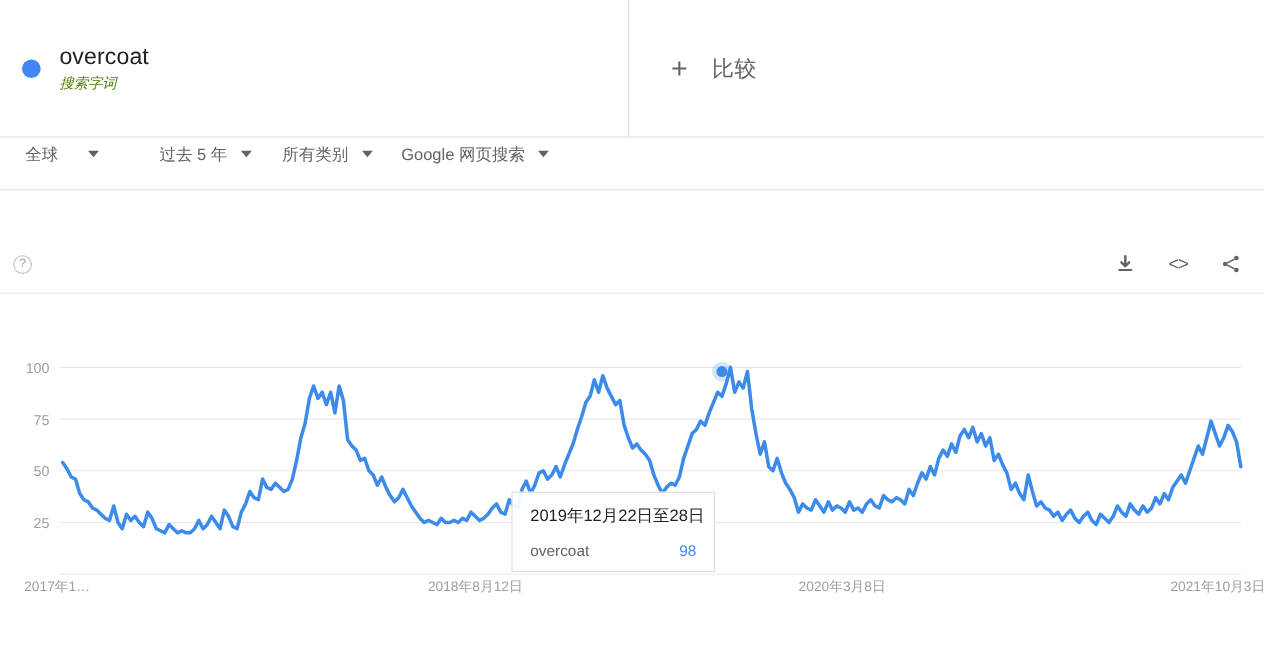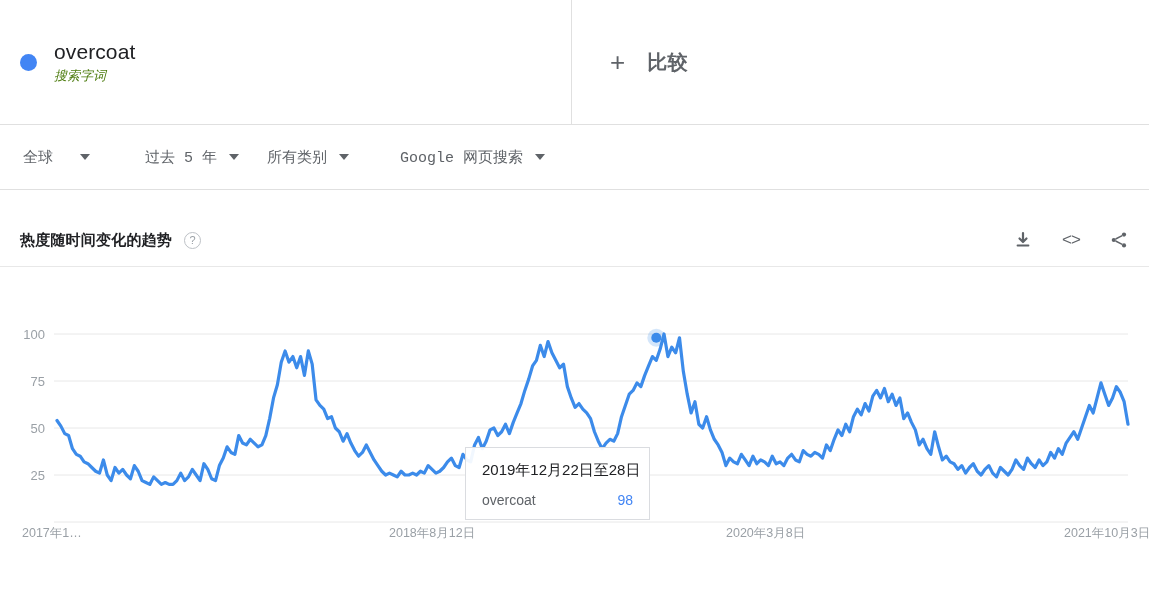--- a/index.html
+++ b/index.html
@@ -42,48 +42,47 @@
     flex:1;height:100%;
     display:flex;align-items:center;
     padding-left:38px;
     box-sizing:border-box;
   }
   .plus-icon{
     font-size:26px;color:#5f6368;line-height:1;
     font-weight:300;margin-right:22px;
     display:inline-block;
   }
-  .compare-label{font-size:20px;color:#5f6368;letter-spacing:.3px;font-weight:bold;}
+  .compare-label{font-size:20px;color:#5f6368;letter-spacing:.3px;}
 
   
   .filter-bar{
-    position:absolute;left:0;top:125px;width:1149px;height:65px;
+    position:absolute;left:0;top:108px;width:1149px;height:65px;
     display:flex;align-items:center;
     border-bottom:1px solid #e0e0e0;
     box-sizing:border-box;
-    font-family:Liberation Mono, monospace;
   }
   .filter{
     display:flex;align-items:center;
     font-size:15px;color:#5f6368;
     cursor:pointer;
     white-space:nowrap;
   }
   .filter .caret{
     width:0;height:0;
     border-left:5px solid transparent;
     border-right:5px solid transparent;
     border-top:6px solid #5f6368;
     margin-left:12px;
     display:inline-block;
   }
   .f1{margin-left:23px;}
   .f2{margin-left:55px;text-align:right;}
   .f3{margin-left:28px;}
-  .f4{margin-left:51px;}
+  .f4{margin-left:26px;}
   .f1 .caret{margin-left:27px;}
 
   
   .section-head{
     position:absolute;left:0;top:214px;width:1149px;height:53px;
     display:flex;align-items:center;
     border-bottom:1px solid #e8e8e8;
     box-sizing:border-box;
   }
   .section-title{
@@ -166,21 +165,20 @@
     <span>所有类别</span>
     <span class="caret"></span>
   </div>
   <div class="filter f4">
     <span>Google 网页搜索</span>
     <span class="caret"></span>
   </div>
 </div>
 
 <div class="section-head">
-  <span class="section-title">热度随时间变化的趋势</span>
   <span class="help-icon">?</span>
   <span class="head-actions">
     <span class="act">
       <svg width="20" height="20" viewBox="0 0 20 20" fill="none">
         <path d="M10 3v8M6.5 8.5L10 12l3.5-3.5" stroke="#5f6368" stroke-width="2.2" stroke-linecap="round" stroke-linejoin="round"></path>
         <path d="M4.5 15.5h11" stroke="#5f6368" stroke-width="1.8" stroke-linecap="round"></path>
       </svg>
     </span>
     <span class="act">
       <span class="embed-glyph">&lt;&gt;</span>

